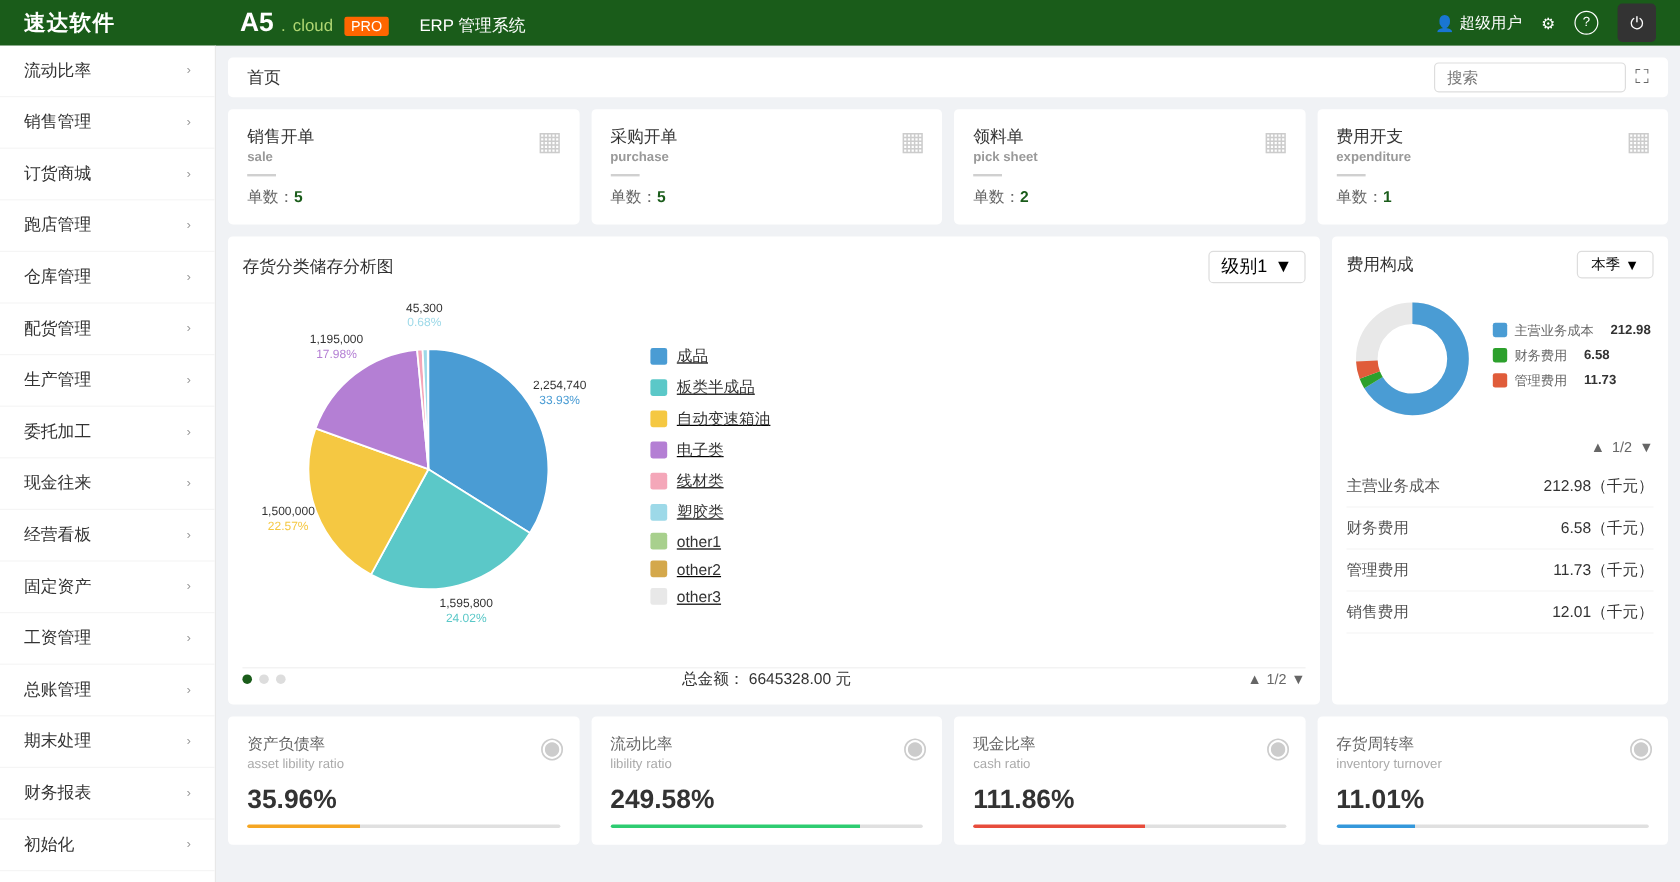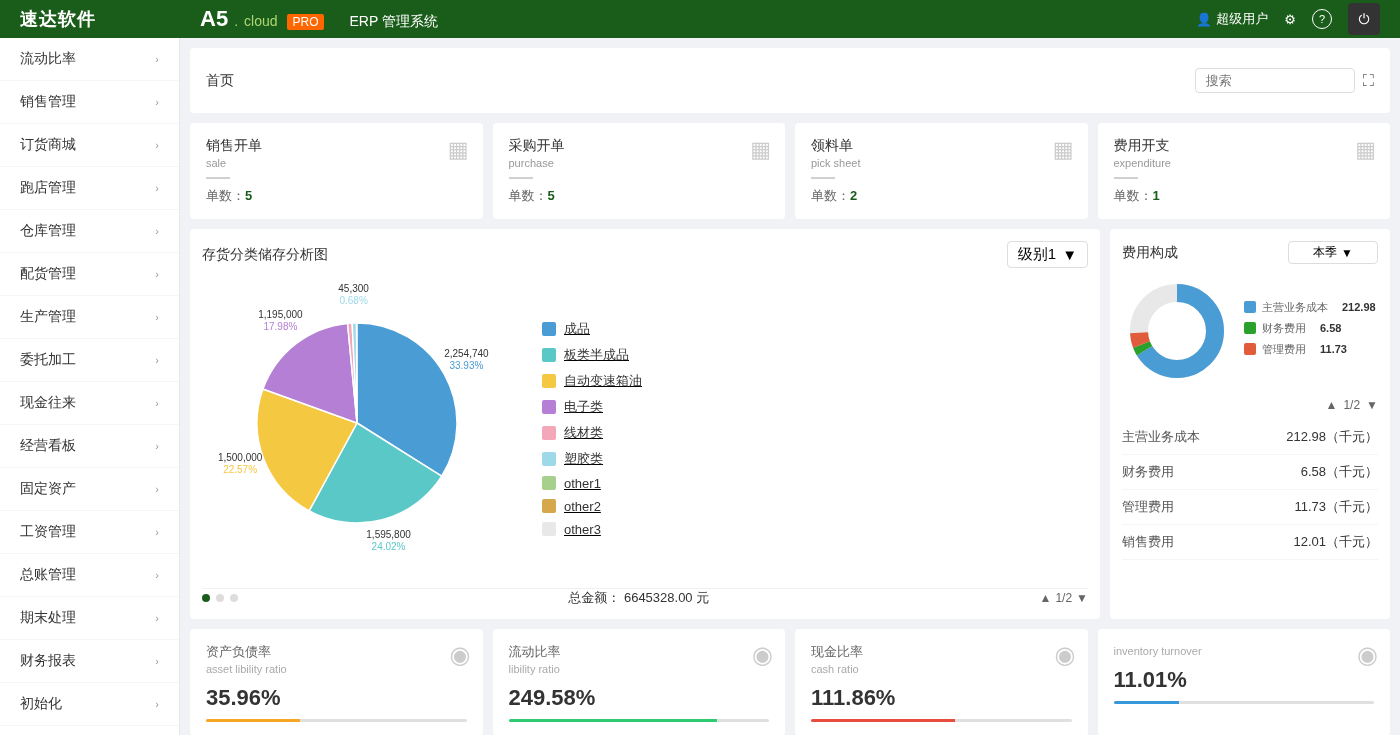--- a/index.html
+++ b/index.html
@@ -79,21 +79,21 @@
       flex-direction: column;
       gap: 10px;
     }
 
     
     .breadcrumb-bar {
       display: flex;
       align-items: center;
       justify-content: space-between;
       background: white;
-      padding: 20px 16px;
+      padding: 4px 16px;
       border-radius: 4px;
     }
     .breadcrumb-text { font-size: 14px; color: #333; }
     .search-area { display: flex; align-items: center; gap: 8px; }
     .search-input {
       border: 1px solid #ddd;
       border-radius: 4px;
       padding: 4px 10px;
       font-size: 13px;
       width: 160px;
@@ -106,21 +106,21 @@
       grid-template-columns: repeat(4, 1fr);
       gap: 10px;
     }
     .stat-card {
       background: white;
       border-radius: 4px;
       padding: 14px 16px;
       position: relative;
     }
     .stat-card-title { font-size: 14px; color: #333; font-weight: 500; }
-    .stat-card-sub { font-size: 11px; color: #999; margin-top: 2px; }
+    .stat-card-sub { font-size: 11px; color: #999; margin-top: 2px; font-weight: bold; }
     .stat-card-icon {
       position: absolute;
       top: 14px;
       right: 14px;
       color: #ccc;
       font-size: 22px;
     }
     .stat-card-divider { width: 24px; height: 2px; background: #d0d0d0; margin: 8px 0; }
     .stat-card-count { font-size: 13px; color: #666; }
     .stat-card-count span { color: #1a5c1a; font-weight: bold; }
@@ -218,21 +218,21 @@
       justify-content: space-between;
       margin-bottom: 12px;
     }
     .right-panel-title { font-size: 14px; color: #333; font-weight: 500; }
     .period-select {
       display: flex;
       align-items: center;
       gap: 4px;
       border: 1px solid #ddd;
       border-radius: 4px;
-      padding: 2px 24px;
+      padding: 2px 11px;
       font-size: 12px;
       cursor: pointer;
     }
 
     
     .donut-area {
       display: flex;
       align-items: center;
       gap: 12px;
       margin-bottom: 12px;
@@ -592,20 +592,21 @@
     <div class="bottom-card-bar" style="background: linear-gradient(to right, #2ecc71 80%, #e0e0e0 80%)"></div>
   </div>
         <div class="bottom-card">
     <div class="bottom-card-title">现金比率</div>
     <div class="bottom-card-sub">cash ratio</div>
     <div class="bottom-card-icon">◉</div>
     <div class="bottom-card-value">111.86%</div>
     <div class="bottom-card-bar" style="background: linear-gradient(to right, #e74c3c 55%, #e0e0e0 55%)"></div>
   </div>
         <div class="bottom-card">
+    <div class="bottom-card-title">存货周转率</div>
     <div class="bottom-card-sub">inventory turnover</div>
     <div class="bottom-card-icon">◉</div>
     <div class="bottom-card-value">11.01%</div>
     <div class="bottom-card-bar" style="background: linear-gradient(to right, #3498db 25%, #e0e0e0 25%)"></div>
   </div>
       </div>
 
   </div>
 </div>
 

